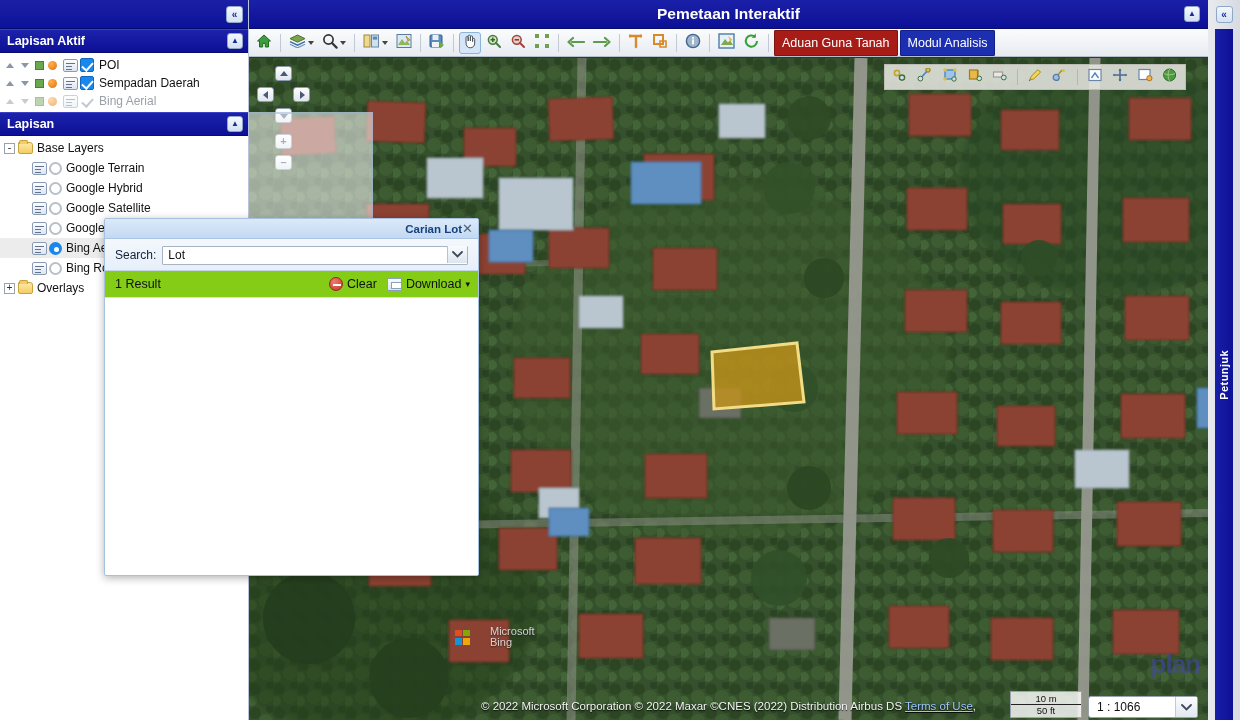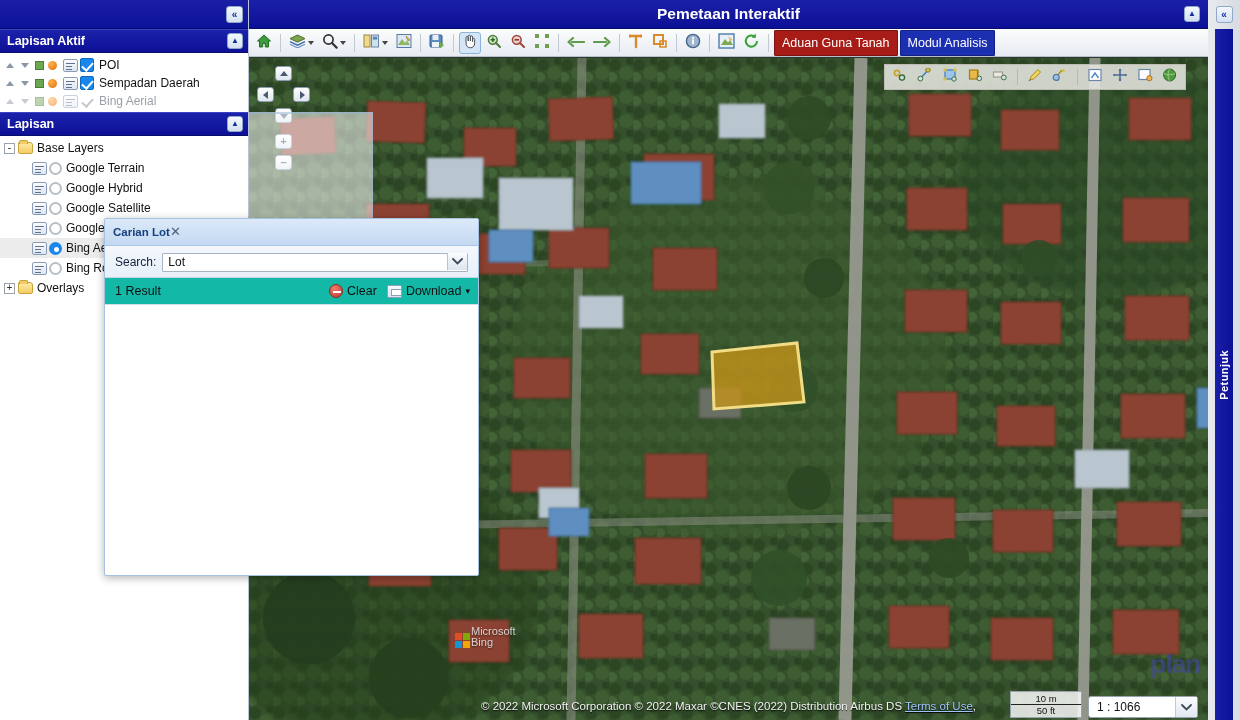--- a/index.html
+++ b/index.html
@@ -191,21 +191,21 @@
   }
   .mt { width:22px; height:20px; display:flex; align-items:center; justify-content:center; cursor:pointer; }
   .mt-sep { width:1px; height:16px; background:#b7b7ae; margin:0 3px; }
 
   
   .attrib {
     position:absolute; left:0; right:0; bottom:8px; text-align:center;
     color:#f2f2f2; font-size:11.5px; text-shadow:0 1px 1px rgba(0,0,0,.8);
   }
   .attrib a { color:#9ec3ff; }
-  .bing-logo { position:absolute; left:206px; bottom:72px; display:flex; align-items:flex-end; gap:1px; opacity:.85; }
+  .bing-logo { position:absolute; left:206px; bottom:72px; display:flex; align-items:center; gap:20px; opacity:.85; }
   .ms-squares { width:15px; height:15px; display:grid; grid-template-columns:1fr 1fr; grid-template-rows:1fr 1fr; gap:1.5px; }
   .ms-squares span:nth-child(1){background:#f25022}.ms-squares span:nth-child(2){background:#7fba00}
   .ms-squares span:nth-child(3){background:#00a4ef}.ms-squares span:nth-child(4){background:#ffb900}
   .bing-txt { color:#e9e9e9; font-size:11px; line-height:11px; text-shadow:0 1px 2px rgba(0,0,0,.7); }
 
   .wmark {
     position:absolute; right:8px; bottom:40px; font-size:26px; font-weight:bold;
     color:rgba(70,70,180,.55); letter-spacing:-1px; filter:blur(.6px);
   }
 
@@ -227,23 +227,23 @@
     display:flex; align-items:center; justify-content:center; cursor:pointer;
   }
 
   
   #carian {
     position:absolute; left:104px; top:218px; width:375px; height:358px; z-index:50;
     background:#fff; border:1px solid #a7c1e0; border-radius:2px;
     box-shadow:0 2px 9px rgba(0,0,0,.30);
   }
   #carian .cl-head {
-    height:27px; background:linear-gradient(#dce9f9,#c3d9f2);
+    height:20px; background:linear-gradient(#dce9f9,#c3d9f2);
     border-bottom:1px solid #a9c4e4;
-    display:flex; align-items:center; justify-content:flex-start;
+    display:flex; align-items:center; justify-content:flex-end;
     padding:0 5px 0 8px;
   }
   .cl-title { font-size:11.5px; font-weight:bold; color:#15417e; }
   .cl-x { font-size:13px; color:#4d5f7a; cursor:pointer; line-height:12px; }
   .cl-search {
     height:32px; display:flex; align-items:center; gap:6px; padding:0 10px;
     background:linear-gradient(#f4f8fd,#e7eff9); border-bottom:1px solid #c6d6ea;
   }
   .cl-search label { font-size:12px; color:#11223a; }
   .cl-inputwrap { flex:1 1 auto; position:relative; height:19px; }
@@ -252,21 +252,21 @@
     font-size:12px; padding:0 24px 0 5px; font-family:"Liberation Sans",sans-serif;
     color:#111; border-radius:1px;
   }
   .cl-dd {
     position:absolute; right:1px; top:1px; width:20px; height:17px;
     background:linear-gradient(#fafcfe,#dde5ef); border-left:1px solid #b9c3d0;
     display:flex; align-items:center; justify-content:center; cursor:pointer;
   }
   .cl-resbar {
     height:27px; display:flex; align-items:center; justify-content:space-between;
-    padding:0 8px 0 10px; background:#14b8a6; border-bottom:1px solid #d6dee8;
+    padding:0 8px 0 10px; background:#84cc16; border-bottom:1px solid #d6dee8;
   }
   .res-txt { font-size:12.5px; color:#111; }
   .res-acts { display:flex; align-items:center; gap:10px; }
   .act { display:flex; align-items:center; gap:4px; font-size:12.5px; color:#111; cursor:pointer; }
   .minus-ico {
     width:14px; height:14px; border-radius:50%;
     background:radial-gradient(circle at 35% 30%,#f07b6e,#c0392b);
     border:1px solid #92291d; position:relative;
   }
   .minus-ico::after { content:""; position:absolute; left:3px; top:6px; width:8px; height:2px; background:#fff; }

